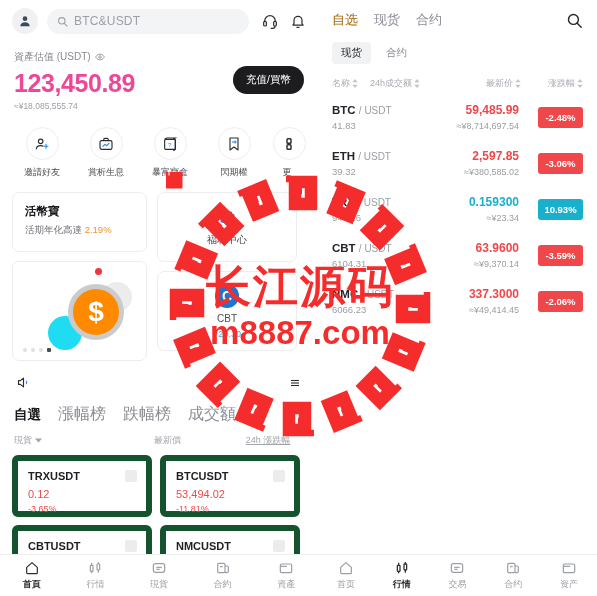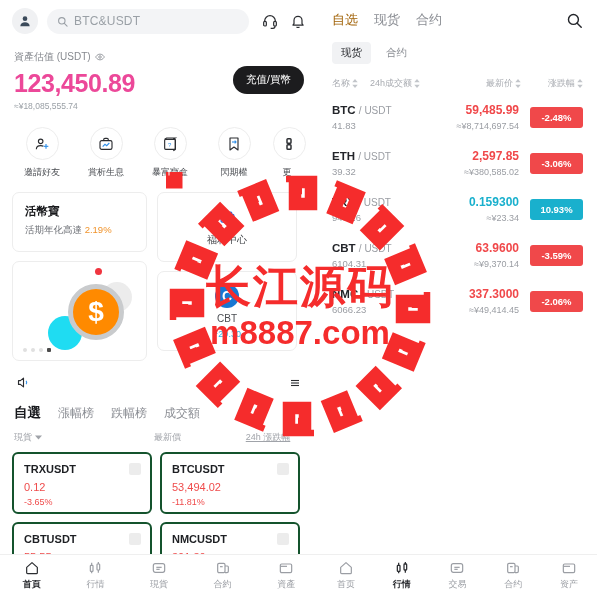--- a/index.html
+++ b/index.html
@@ -84,30 +84,30 @@
   }
   .cbt-name { font-size: 10px; color: #4a4d52; }
   .cbt-chg { font-size: 9px; color: #2ab7e6; }
 
   
   .announce { display: flex; align-items: center; justify-content: space-between; padding: 14px 16px 6px 16px; }
   .announce svg { display: block; }
 
   
   .mk-tabs { display: flex; gap: 17px; padding: 8px 14px 0 14px; align-items: baseline; }
-  .mk-tab { font-size: 12px; color: #8b8e94; cursor: pointer; }
+  .mk-tab { font-size: 16px; color: #8b8e94; cursor: pointer; }
   .mk-tab.on { font-size: 13.5px; color: #17181c; font-weight: bold; }
   .mk-head { display: flex; padding: 9px 14px 0 14px; font-size: 9px; color: #a0a3a9; }
   .mk-head .h1 { flex: 1; display: flex; align-items: center; gap: 3px; }
   .mk-head .h2 { width: 78px; text-align: left; }
   .mk-head .h3 { width: 72px; text-align: center; text-decoration: underline; }
 
   .mk-grid { display: flex; flex-wrap: wrap; gap: 8px; padding: 8px 12px 0 12px; }
   .mk-card {
-    width: 140px; height: 62px; border: 2px solid #14532d; border-radius: 6px;
+    width: 140px; height: 62px; border: 6px solid #14532d; border-radius: 6px;
     padding: 9px 10px; position: relative; background: #fff; cursor: pointer;
   }
   .mk-sym { font-size: 11px; color: #1d1f23; font-weight: bold; }
   .mk-px { font-size: 11px; color: #ef4b4b; margin-top: 6px; }
   .mk-chg { font-size: 9px; color: #ef4b4b; margin-top: 4px; }
   .mk-spark { position: absolute; right: 9px; top: 9px; width: 12px; height: 12px; background: #ececec; border-radius: 2px; }
 
   
   .botnav {
     position: absolute; left: 0; bottom: 0; width: 100%; height: 42px; background: #fff;
@@ -136,21 +136,21 @@
   .r-row { display: flex; align-items: center; padding: 9px 14px; }
   .r-c1 { flex: 1; }
   .r-sym { font-size: 11.5px; }
   .r-sym b { color: #23252a; font-weight: bold; }
   .r-sym span { color: #9a9da3; font-size: 10px; }
   .r-vol { font-size: 9.5px; color: #9a9da3; margin-top: 4px; }
   .r-c2 { width: 96px; text-align: right; }
   .r-px { font-size: 12px; font-weight: bold; }
   .r-cny { font-size: 9px; color: #9a9da3; margin-top: 4px; }
   .r-c3 { width: 64px; display: flex; justify-content: flex-end; }
-  .pill { width: 53px; height: 21px; border-radius: 3px; color: #fff; font-size: 9.5px;
+  .pill { width: 45px; height: 21px; border-radius: 3px; color: #fff; font-size: 9.5px;
           display: flex; align-items: center; justify-content: center; font-weight: bold; }
   .up   { background: #19b0cd; }
   .down { background: #f0484a; }
   .t-up   { color: #19b0cd; }
   .t-down { color: #f0484a; }
 
   
   .wm { position: absolute; left: 166px; top: 172px; width: 268px; height: 268px; pointer-events: none; }
   .wm-ring { position: absolute; inset: 0; }
   .wm-text { position: absolute; inset: 0; display: flex; flex-direction: column; align-items: center; justify-content: center; }

